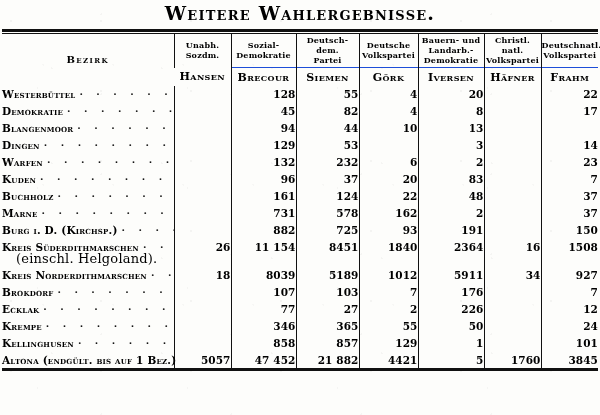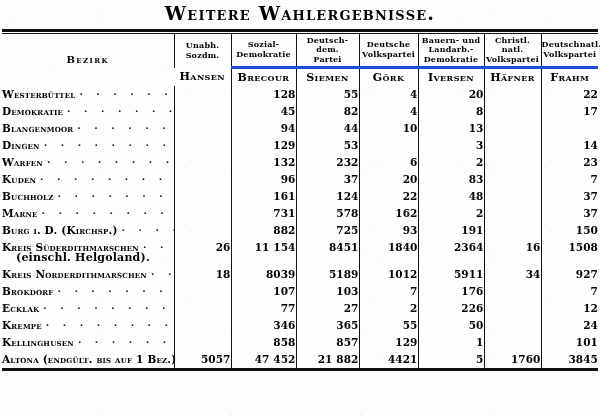--- a/index.html
+++ b/index.html
@@ -100,21 +100,21 @@
     text-align: center;
     font-weight: bold;
     font-size: 11px;
     letter-spacing: 0.4px;
     font-variant: small-caps;
     padding: 2px 1px 3px 1px;
     height: 18px;
     box-sizing: border-box;
   }
   tr.hdr-cand-row td {
-    border-top: 3px solid #1d4ed8;
+    border-top: 1px solid #1d4ed8;
   }
   tr.hdr-cand-row td:first-child { border-top: none; margin-left: 22px; }
 
   
   tr.data-row td {
     height: 17px;
     font-size: 10.5px;
   }
   td.name {
     padding-left: 4px;
@@ -139,22 +139,22 @@
     overflow: hidden;
     white-space: nowrap;
     letter-spacing: 5px;
     font-weight: bold;
     font-size: 10px;
     color: #111;
     transform: translateY(-1px);
   }
   .name-sub {
     display: block;
-    font-size: 11px;
-    font-weight: bold;
+    font-size: 13px;
+    font-weight: normal;
     padding-left: 14px;
     line-height: 1.1;
     margin-top: -1px;
     font-variant: normal;
   }
   td.num {
     text-align: right;
     padding-right: 9px;
     font-weight: bold;
     font-size: 10.5px;

